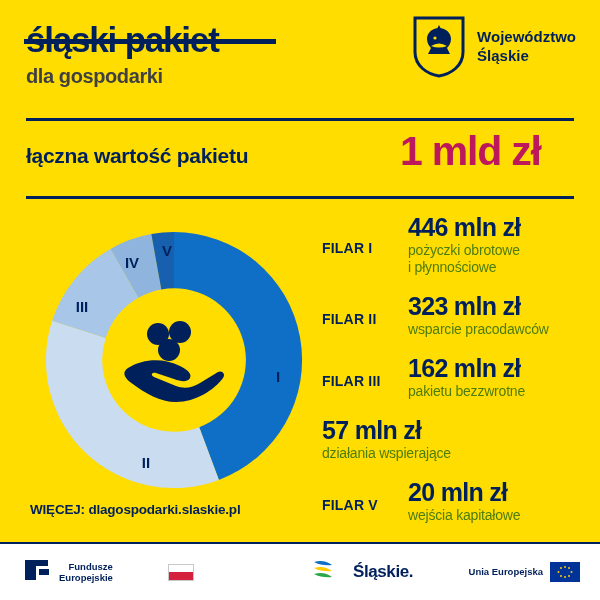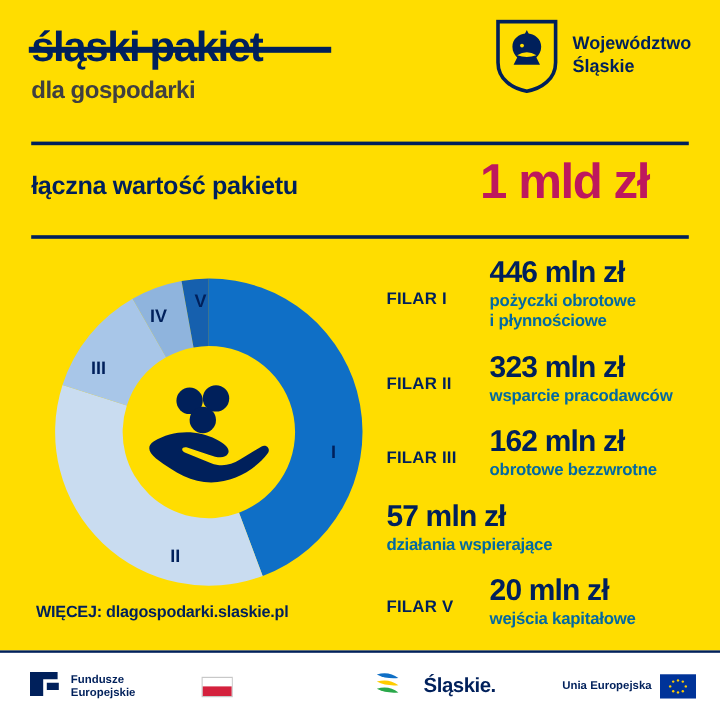--- a/index.html
+++ b/index.html
@@ -146,22 +146,22 @@
   .pillar-body { flex: 1; }
   .pillar-amount {
     font-size: 25px;
     font-weight: bold;
     color: #00205b;
     letter-spacing: -0.7px;
     line-height: 1.05;
   }
   .pillar-desc {
     font-size: 14px;
-    font-weight: bold;
-    color: #0369a1;
+    font-weight: normal;
+    color: #4d7c0f;
     line-height: 1.2;
     margin-top: 2px;
     letter-spacing: -0.2px;
   }
 
   
   #footer {
     position: absolute;
     left: 0; bottom: 0; width: 600px; height: 58px;
     background: #ffffff;
@@ -174,21 +174,21 @@
     align-items: center;
     gap: 7px;
     color: #00205b;
   }
   .foot-txt {
     font-size: 9.5px;
     font-weight: bold;
     line-height: 1.2;
     color: #00205b;
   }
-  #foot-fe { position: absolute; left: 22px; }
+  #foot-fe { position: absolute; left: 22px; text-align: right; }
   #foot-rp { position: absolute; left: 168px; }
   #foot-sl { position: absolute; left: 312px; }
   #foot-ue { position: absolute; right: 20px; }
   .pl-flag {
     width: 26px; height: 17px;
     border: 1px solid #c8c8c8;
   }
   .pl-flag .w { height: 50%; background:#fff; }
   .pl-flag .r { height: 50%; background:#d4213d; }
   .eu-flag {
@@ -292,21 +292,21 @@
       <div class="pillar-name">FILAR II</div>
       <div class="pillar-body">
         <div class="pillar-amount">323 mln zł</div>
         <div class="pillar-desc" style="white-space:pre-line">wsparcie pracodawców</div>
       </div>
     </div>
     <div class="pillar">
       <div class="pillar-name">FILAR III</div>
       <div class="pillar-body">
         <div class="pillar-amount">162 mln zł</div>
-        <div class="pillar-desc" style="white-space:pre-line">obrotowe bezzwrotne</div>
+        <div class="pillar-desc" style="white-space:pre-line">pakietu bezzwrotne</div>
       </div>
     </div>
     <div class="pillar">
       <div class="pillar-body">
         <div class="pillar-amount">57 mln zł</div>
         <div class="pillar-desc" style="white-space:pre-line">działania wspierające</div>
       </div>
     </div>
     <div class="pillar">
       <div class="pillar-name">FILAR V</div>

